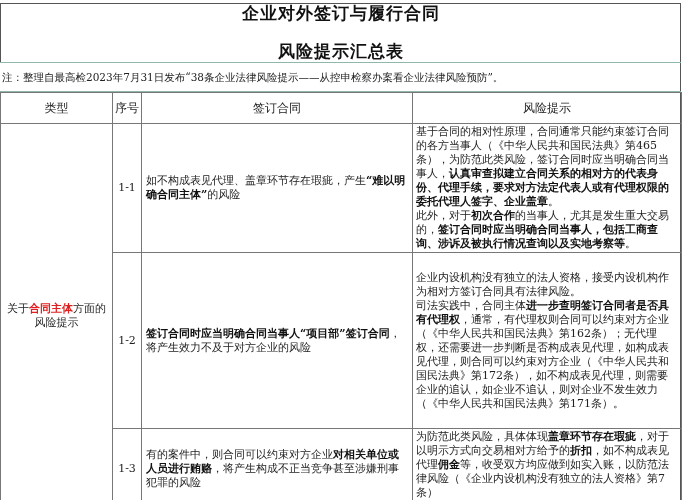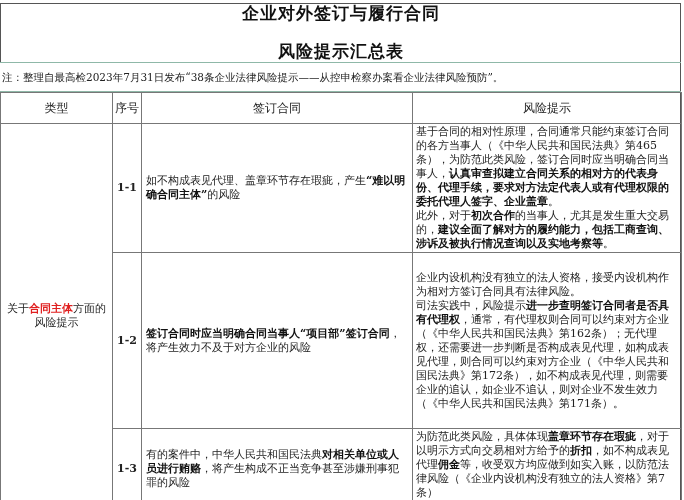--- a/index.html
+++ b/index.html
@@ -11,21 +11,21 @@
                   border-left:1px solid #555; box-sizing:border-box;
                   display:flex; flex-direction:column; align-items:center; justify-content:space-between; }
     .title-line { font-weight:bold; font-size:17px; line-height:21px; color:#111; letter-spacing:1px; }
     .note-row { position:absolute; left:0; top:62px; width:681px; height:30px;
                 border-top:1px solid #8fb8a8; border-bottom:1px solid #8fb8a8;
                 box-sizing:border-box; font-size:10.5px; line-height:28px; padding-left:2px; white-space:nowrap; }
     table.grid { position:absolute; left:0; top:92px; border-collapse:collapse; table-layout:fixed; width:681px; }
     table.grid td, table.grid th { border:1px solid #777; box-sizing:border-box; font-size:11px; line-height:14px; }
     table.grid th { font-family:"DejaVu Sans","Liberation Sans",sans-serif; font-weight:normal; font-size:12px; height:31px; line-height:13px; padding:0; }
     .c-type { width:112px; text-align:center; font-family:"DejaVu Sans","Liberation Sans",sans-serif; font-size:10.5px; line-height:15px; }
-    .c-no { width:29px; text-align:center; vertical-align:middle;font-weight:bold; }
+    .c-no { width:29px; text-align:center; vertical-align:middle; }
     .c-desc { width:271px; padding:0 4px; vertical-align:middle; }
     .c-risk { width:269px; padding:1px 3px; vertical-align:top; }
     .r1 td { height:127px; }
     .r2 td { height:176px; }
     .r3 td { height:80px; }
     .c-risk.mid { vertical-align:middle; }
     b, .bold { font-weight:bold; color:#111; }
     .red { color:#e02020; font-weight:bold;text-align:center; }
     .risk-block { display:block; }
   </style>
@@ -57,32 +57,32 @@
   </tr>
   <tr class="r1">
     <td class="c-type" rowspan="3">
       <div><span>关于</span><span class="red" style="color: rgb(224, 32, 32);">合同主体</span><span>方面的</span></div>
       <div>风险提示</div>
     </td>
     <td class="c-no">1-1</td>
     <td class="c-desc"><span>如不构成表见代理、盖章环节存在瑕疵，产生</span><span class="bold">“难以明确合同主体”</span><span>的风险</span></td>
     <td class="c-risk">
           <div class="risk-block"><span>基于合同的相对性原理，合同通常只能约束签订合同的各方当事人（《中华人民共和国民法典》第465条），为防范此类风险，签订合同时应当明确合同当事人，</span><span class="bold">认真审查拟建立合同关系的相对方的代表身份、代理手续，要求对方法定代表人或有代理权限的委托代理人签字、企业盖章</span><span>。</span></div>
-          <div class="risk-block"><span>此外，对于</span><span class="bold">初次合作</span><span>的当事人，尤其是发生重大交易的，</span><span class="bold">建议全面了解对方的履约能力，包括工商查询、涉诉及被执行情况查询以及实地考察等</span><span>。</span></div>
+          <div class="risk-block"><span>此外，对于</span><span class="bold">初次合作</span><span>的当事人，尤其是发生重大交易的，</span><span class="bold">签订合同时应当明确合同当事人，包括工商查询、涉诉及被执行情况查询以及实地考察等</span><span>。</span></div>
         </td>
   </tr>
   <tr class="r2">
     <td class="c-no">1-2</td>
     <td class="c-desc"><span class="bold">签订合同时应当明确合同当事人“项目部”签订合同</span><span>，将产生效力不及于对方企业的风险</span></td>
     <td class="c-risk mid">
           <div class="risk-block"><span>企业内设机构没有独立的法人资格，接受内设机构作为相对方签订合同具有法律风险。</span></div>
-          <div class="risk-block"><span>司法实践中，风险提示</span><span class="bold">进一步查明签订合同者是否具有代理权</span><span>，通常，有代理权则合同可以约束对方企业（《中华人民共和国民法典》第162条）；无代理权，还需要进一步判断是否构成表见代理，如构成表见代理，则合同可以约束对方企业（《中华人民共和国民法典》第172条），如不构成表见代理，则需要企业的追认，如企业不追认，则对企业不发生效力（《中华人民共和国民法典》第171条）。</span></div>
+          <div class="risk-block"><span>司法实践中，合同主体</span><span class="bold">进一步查明签订合同者是否具有代理权</span><span>，通常，有代理权则合同可以约束对方企业（《中华人民共和国民法典》第162条）；无代理权，还需要进一步判断是否构成表见代理，如构成表见代理，则合同可以约束对方企业（《中华人民共和国民法典》第172条），如不构成表见代理，则需要企业的追认，如企业不追认，则对企业不发生效力（《中华人民共和国民法典》第171条）。</span></div>
         </td>
   </tr>
   <tr class="r3">
     <td class="c-no">1-3</td>
-    <td class="c-desc"><span>有的案件中，中华人民共和国民法典</span><span class="bold">对相关单位或人员进行贿赂</span><span>，将产生构成不正当竞争甚至涉嫌刑事犯罪的风险</span></td>
+    <td class="c-desc"><span>有的案件中，则合同可以约束对方企业</span><span class="bold">对相关单位或人员进行贿赂</span><span>，将产生构成不正当竞争甚至涉嫌刑事犯罪的风险</span></td>
     <td class="c-risk">
           <div class="risk-block"><span>为防范此类风险，具体体现</span><span class="bold">盖章环节存在瑕疵</span><span>，对于以明示方式向交易相对方给予的</span><span class="bold">折扣</span><span>，如不构成表见代理</span><span class="bold">佣金</span><span>等，收受双方均应做到如实入账，以防范法律风险（《企业内设机构没有独立的法人资格》第7条）</span></div>
         </td>
   </tr>
 </tbody>
   </table>
 
 </body></html>

